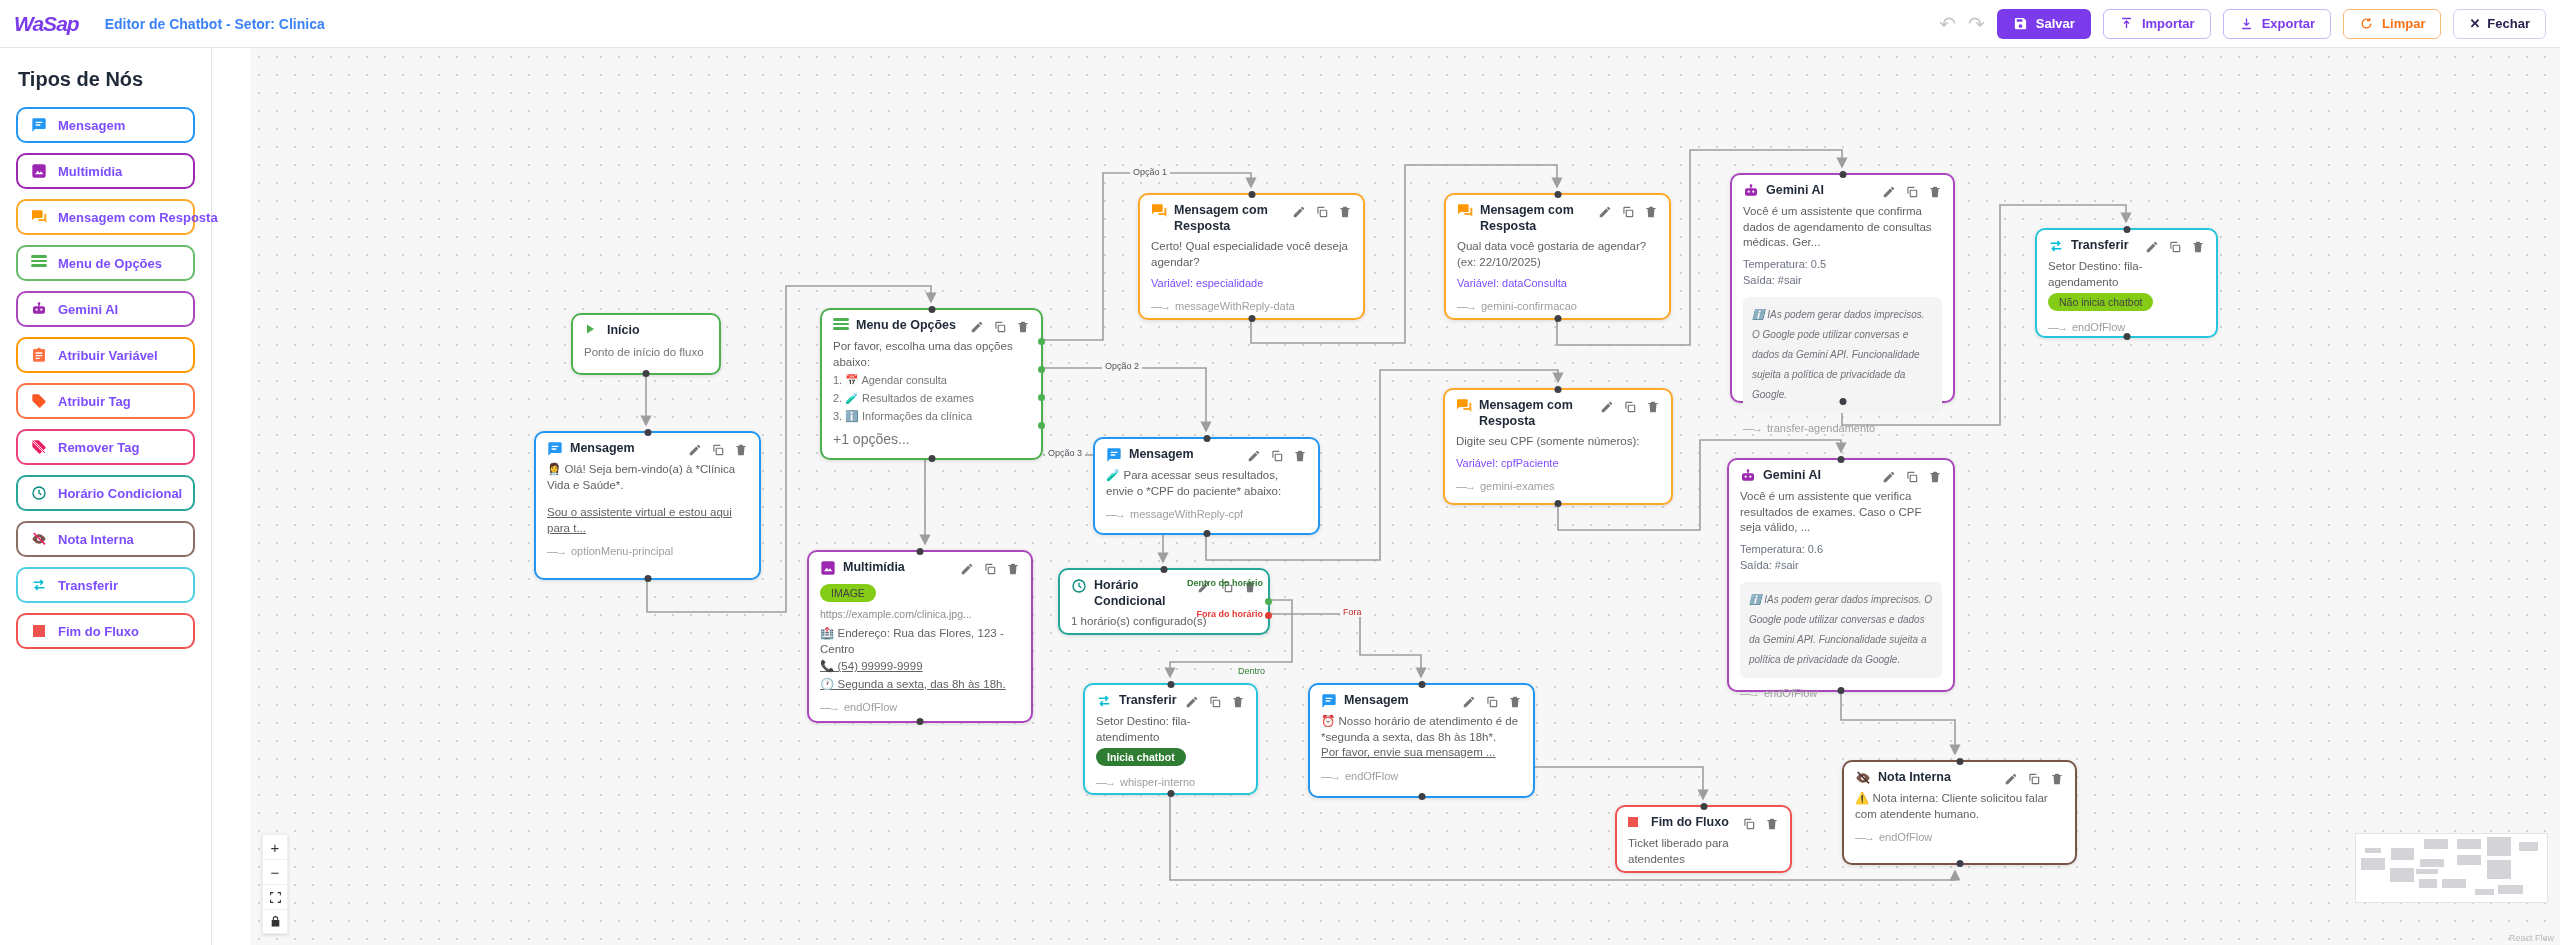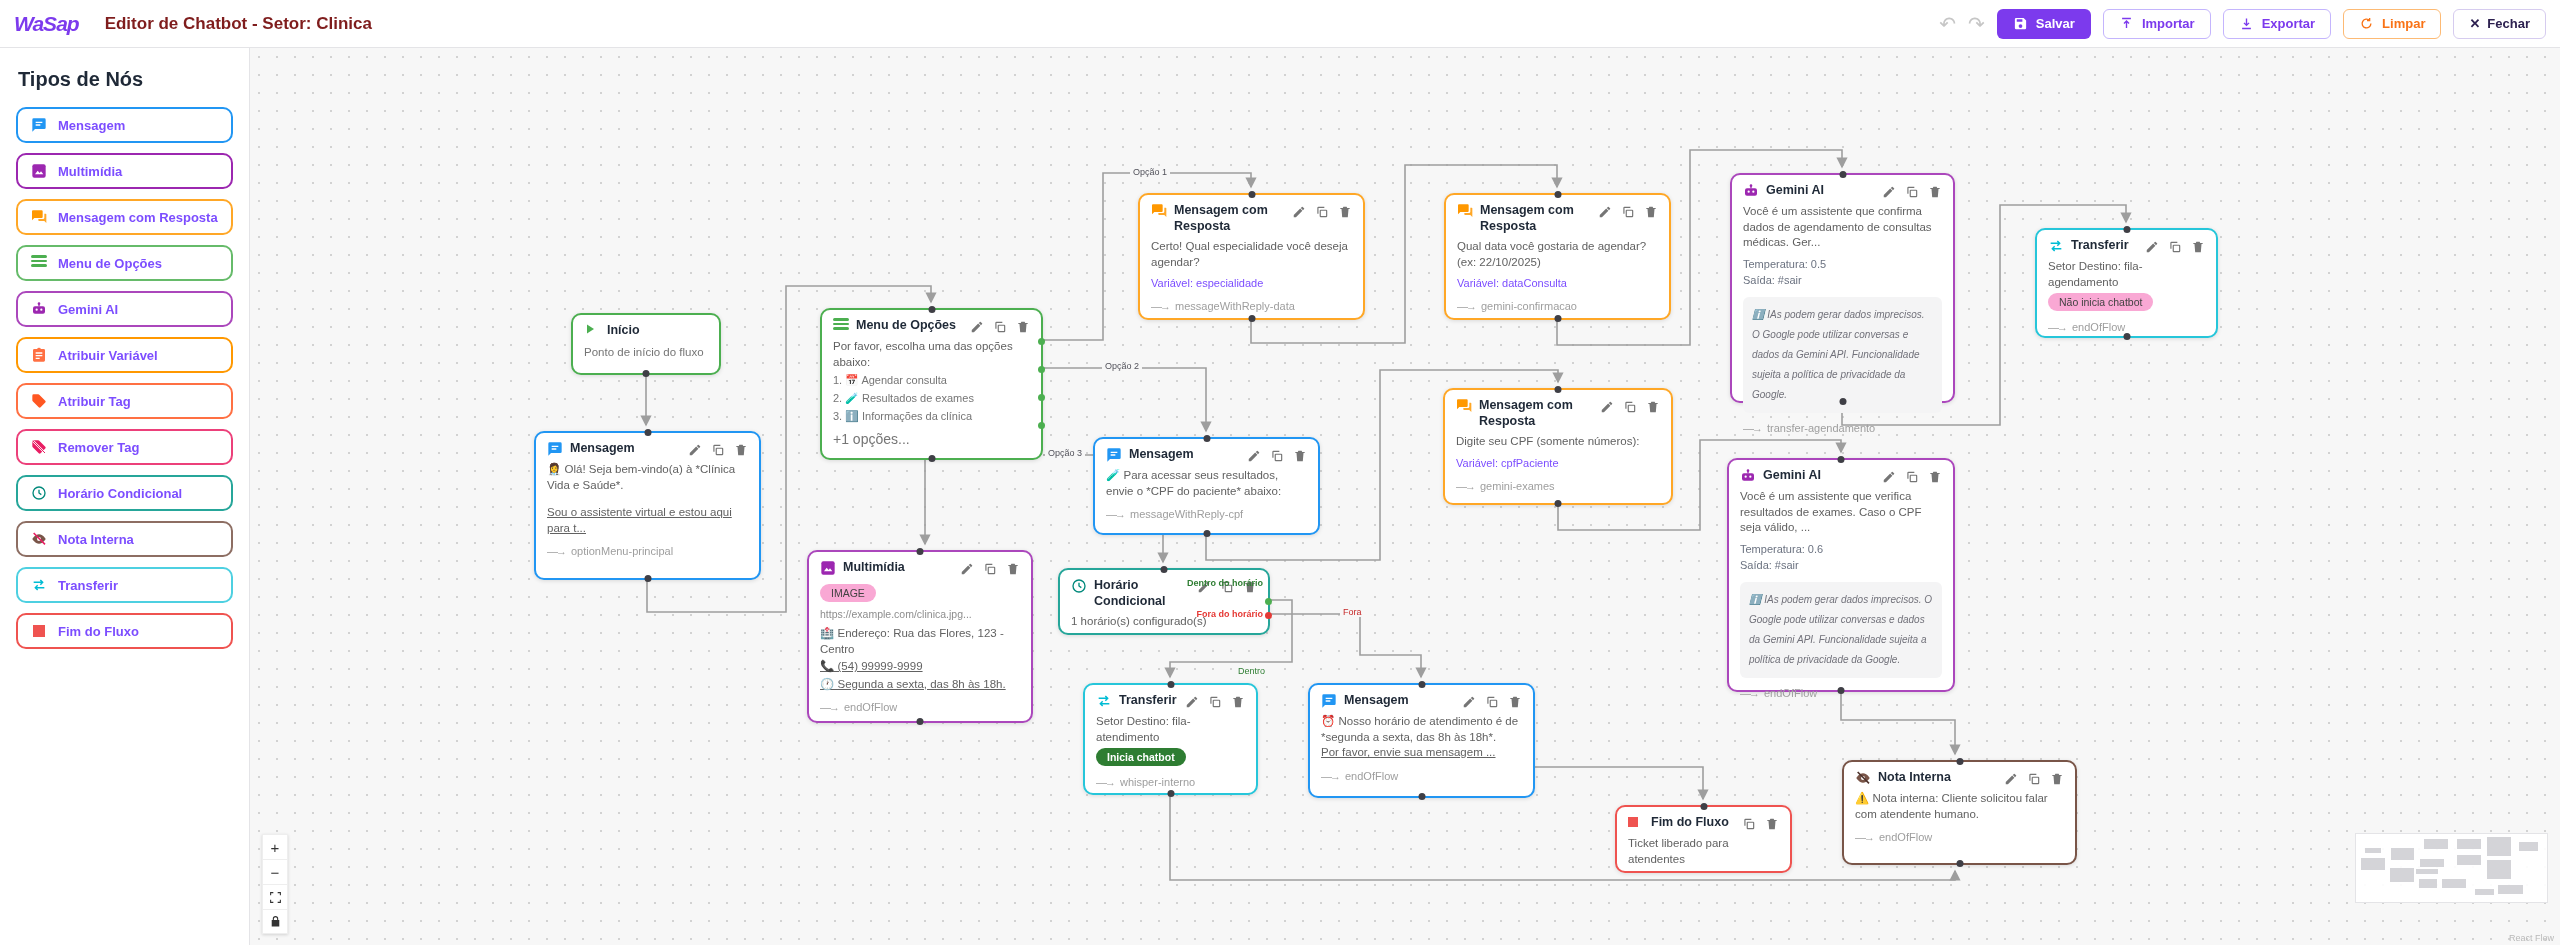--- a/index.html
+++ b/index.html
@@ -1,31 +1,31 @@
 <!DOCTYPE html>
 <html><head>
 <meta charset="utf-8">
 <style>
   * { margin:0; padding:0; box-sizing:border-box; }
   html,body { width:2560px; height:945px; font-family:"Liberation Sans","DejaVu Sans",sans-serif; background:#fff; overflow:hidden; }
 
   
   .topbar { position:absolute; left:0; top:0; width:2560px; height:48px; background:#fff; border-bottom:1px solid #e4e4e7; display:flex; align-items:center; padding:0 14px; z-index:10; }
   .logo { font-size:21px; font-weight:bold; font-style:italic; color:#7c3aed; letter-spacing:-1px; margin-right:26px; }
-  .apptitle { font-size:17px; font-weight:bold; color:#7f1d1d; }
+  .apptitle { font-size:14px; font-weight:bold; color:#3b82f6; }
   .topbar-right { margin-left:auto; display:flex; align-items:center; gap:12px; }
   .histicon { font-size:20px; color:#c6c6c6; line-height:1; cursor:default; }
   .btn { display:inline-flex; align-items:center; gap:7px; height:30px; padding:0 15px; border-radius:6px; font-size:13px; font-weight:bold; border:1px solid transparent; background:#fff; cursor:pointer; }
   .btn-primary { background:#7c3aed; color:#ffffff; }
   .btn-purple { border-color:#c4b5fd; color:#7c3aed; }
   .btn-orange { border-color:#fdba74; color:#f97316; }
   .btn-dark { border-color:#d6ccef; color:#2d2150; }
 
   
-  .sidebar { position:absolute; left:0; top:48px; width:250px; height:897px; background:#fff; border-right:1px solid #e4e4e7; padding:14px 16px; z-index:9; }
+  .sidebar { position:absolute; left:0; top:48px; width:212px; height:897px; background:#fff; border-right:1px solid #e4e4e7; padding:14px 16px; z-index:9; }
   .sb-heading { font-size:20px; font-weight:bold; color:#1f2937; margin:6px 0 16px 2px; }
   .sb-item { display:flex; align-items:center; gap:11px; height:36px; border:2px solid; border-radius:10px; padding:0 13px; margin-bottom:10px; background:#fff; cursor:grab; }
   .sb-item .lbl { font-size:13px; font-weight:bold; color:#7c4dff; white-space:nowrap; }
   .sb-ic { width:16px; height:16px; flex:0 0 16px; display:inline-flex; }
   .menu-bars { display:flex; flex-direction:column; gap:2px; width:16px; }
   .menu-bars i { height:2.5px; background:#4caf50; border-radius:2px; display:block; }
   .redsq { width:12px; height:12px; background:#ef5350; margin:2px; }
 
   
   .canvas { position:absolute; left:250px; top:48px; width:2310px; height:897px; background:#f7f7f7; background-image:radial-gradient(#d2d2d2 1px, transparent 1.2px); background-size:18px 18px; }
@@ -42,21 +42,21 @@
   .nbody + .nbody { margin-top:12px;text-decoration:underline; }
   .opt { color:#757575; margin-top:3px; font-size:11px; }
   .more { color:#757575; margin-top:6px; font-size:14px; }
   .url { color:#8d8d8d; font-size:10.5px; margin:4px 0 5px; }
   .varl { color:#7c4dff; font-size:11px; margin-top:6px; }
   .meta { color:#6b7280; font-size:11px; margin-top:6px; }
   .meta + .meta { margin-top:2px; }
   .disc { background:#f4f4f5; border-radius:6px; padding:8px 9px; margin-top:9px; font-size:10px; font-style:italic; color:#71717a; line-height:2.0; }
   .nf { display:flex; align-items:center; gap:6px; color:#9e9e9e; font-size:11px; margin-top:8px; }
   .nf .arr { letter-spacing:-2px; color:#9e9e9e; }
-  .pill { display:inline-block; background:#f9a8d4; color:#424242; border-radius:12px; padding:2px 11px; font-size:10.5px; margin:3px 0 1px; }
+  .pill { display:inline-block; background:#84cc16; color:#424242; border-radius:12px; padding:2px 11px; font-size:10.5px; margin:3px 0 1px; }
   .pill-green { background:#2e7d32; color:#fff; font-weight:bold; }
   .hd { position:absolute; width:7px; height:7px; background:#3f3f46; border-radius:50%; left:50%; transform:translateX(-50%); z-index:4; }
   .hd.t { top:-4px; } .hd.b { bottom:-4px; }
   .hside { position:absolute; width:7px; height:7px; border-radius:50%; right:-4px; z-index:4; }
   .hlab { position:absolute; font-size:9px; font-weight:bold; right:5px; white-space:nowrap; z-index:3; }
   .start-sub { color:#757575; font-size:11.5px; margin-top:6px; }
   .italic { }
 
   
   .ctrls { position:absolute; left:12px; top:786px; width:26px; z-index:5; box-shadow:0 1px 3px rgba(0,0,0,.15); }

